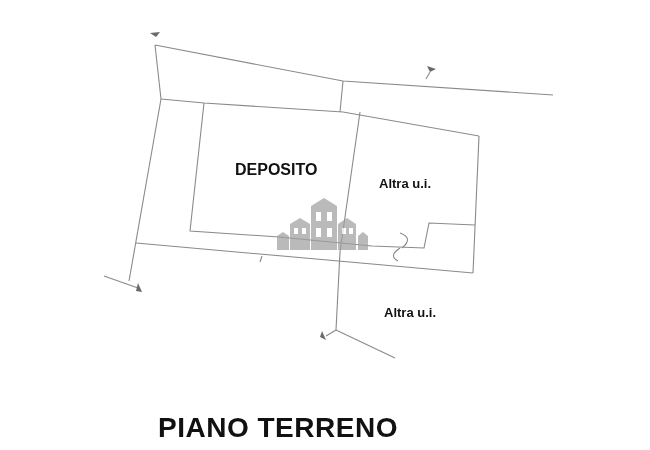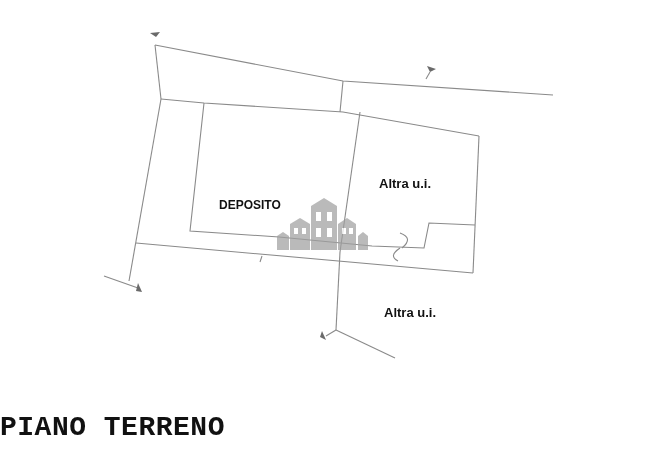--- a/index.html
+++ b/index.html
@@ -1,24 +1,24 @@
 <!DOCTYPE html>
 <html><head>
   <meta charset="utf-8">
   <style>
     html, body { margin: 0; padding: 0; background: #ffffff; }
     body { width: 650px; height: 450px; position: relative; overflow: hidden; font-family: "Liberation Sans", sans-serif; }
     svg.plan { position: absolute; left: 0; top: 0; }
     .wall { stroke: #8a8a8a; stroke-width: 1.1; fill: none; }
     .marker { fill: #6a6a6a; }
     .label { position: absolute; font-weight: bold; color: #111; font-family: "Liberation Sans", sans-serif; white-space: nowrap; }
-    .room-deposito { left: 219px; top: 161px; font-size: 12px; margin-top: 37px; }
+    .room-deposito { left: 235px; top: 161px; font-size: 16px; }
     .room-altra-1 { left: 379px; top: 176px; font-size: 13px; }
     .room-altra-2 { left: 384px; top: 305px; font-size: 13px; }
-    .floor-title { left: 0; width: 556px; text-align: left; top: 412px; font-size: 28px; letter-spacing: 0.5px; font-family: Liberation Mono, monospace; }
+    .floor-title { left: 0; width: 556px; text-align: center; top: 412px; font-size: 28px; letter-spacing: 0.5px; }
     .watermark { position: absolute; left: 0; top: 0; opacity: 0.72; }
   </style>
 </head>
 <body>
 
 <svg class="plan" width="650" height="450" viewBox="0 0 650 450" xmlns="http://www.w3.org/2000/svg">
 
   <g>
 
     <polyline class="wall" points="155,45 343,81 553,95"></polyline>

